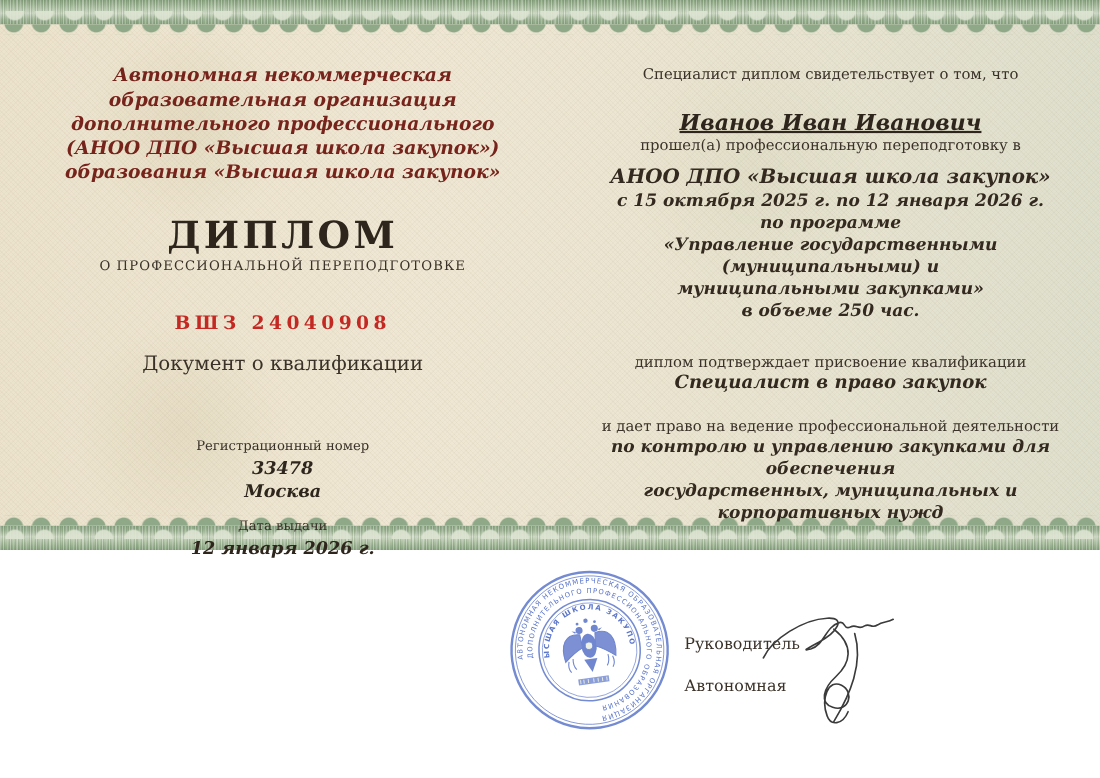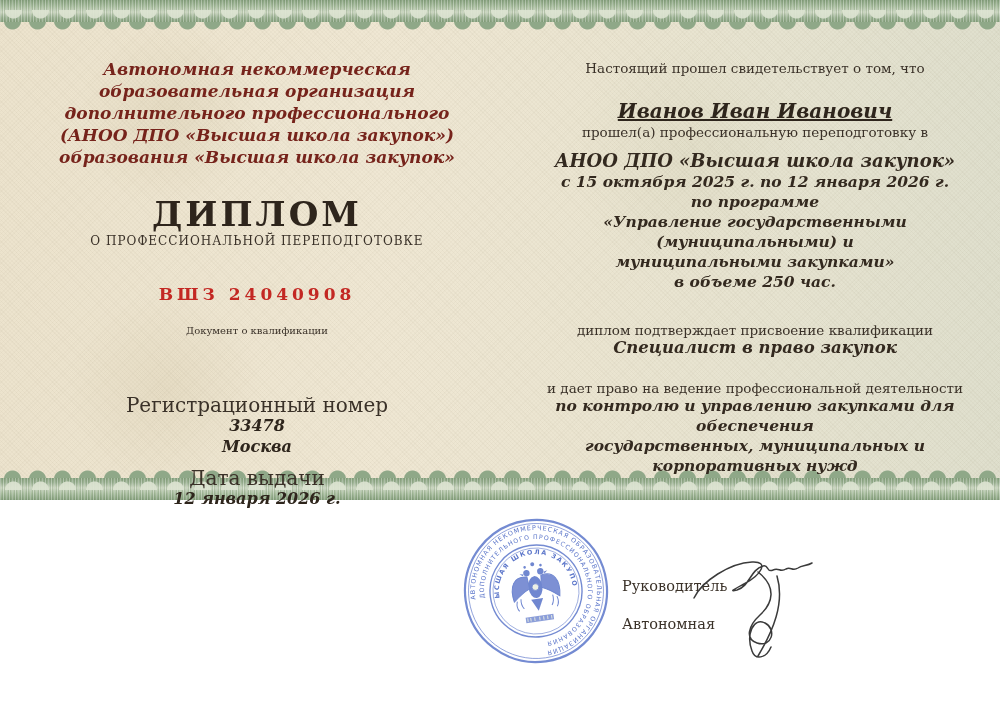--- a/index.html
+++ b/index.html
@@ -43,22 +43,22 @@
     background-image:radial-gradient(10px 10px at 50% -1px,#8fa888 8px,rgba(0,0,0,0) 9px);
     background-size:25px 9px;background-repeat:repeat-x;
   }
   
   .left-col{position:absolute;left:57px;top:58px;width:400px;text-align:center;}
   .right-col{position:absolute;left:540px;top:60px;width:430px;text-align:center;}
   .org-line{font-size:17px;line-height:22px;font-weight:bold;font-style:italic;color:#76231b;}
   .doc-title{margin-top:26px;font-size:34px;line-height:40px;font-weight:bold;letter-spacing:3px;color:#2e251c;}
   .doc-subtitle{font-size:12px;line-height:15px;letter-spacing:1px;color:#3a3128;}
   .series{margin-top:36px;font-size:17px;line-height:18px;font-weight:bold;letter-spacing:4px;color:#c32823;}
-  .doc-kind{margin-top:19px;font-size:10px;line-height:18px;color:#3a3128;text-align:center;}
-  .label{font-size:20px;line-height:18px;color:#3a3128;}
+  .doc-kind{margin-top:19px;font-size:18px;line-height:18px;color:#3a3128;text-align:center;}
+  .label{font-size:12px;line-height:18px;color:#3a3128;}
   .value{font-size:16px;line-height:18px;font-weight:bold;font-style:italic;color:#2e251c;}
   .mt-reg{margin-top:56px;}
   .mt-city{margin-top:49px;}
   .mt-date{margin-top:13px;}
   .mt-v{margin-top:3px;}
   .intro{font-size:13.5px;line-height:16px;color:#3a3128;}
   .holder{margin-top:22px;font-size:20px;line-height:26px;font-weight:bold;font-style:italic;color:#2e251c;text-decoration:underline;}
   .plain{font-size:13.5px;line-height:16px;color:#3a3128;}
   .org-short{margin-top:10px;font-size:18px;line-height:22px;font-weight:bold;font-style:italic;}
   .bi15{font-size:15.5px;line-height:20px;font-weight:bold;font-style:italic;}
@@ -95,21 +95,21 @@
     <div class="label mt-reg">Регистрационный номер</div>
     <div class="value mt-v">33478</div>
 
     <div class="value mt-v">Москва</div>
 
     <div class="label mt-date">Дата выдачи</div>
     <div class="value mt-v">12 января 2026 г.</div>
   </div>
 
   <div class="right-col">
-    <div class="intro">Настоящий прошел свидетельствует о том, что</div>
+    <div class="intro">Специалист диплом свидетельствует о том, что</div>
     <div class="holder">Иванов Иван Иванович</div>
     <div class="plain">прошел(а) профессиональную переподготовку в</div>
     <div class="org-short">АНОО ДПО «Высшая школа закупок»</div>
     <div class="bi15">с 15 октября 2025 г. по 12 января 2026 г.</div>
     <div class="bi15">по программе</div>
     <div class="bi15">«Управление государственными (муниципальными) и</div>
     <div class="bi15">муниципальными закупками»</div>
     <div class="bi15">в объеме 250 час.</div>
 
     <div class="qual-intro">диплом подтверждает присвоение квалификации</div>

